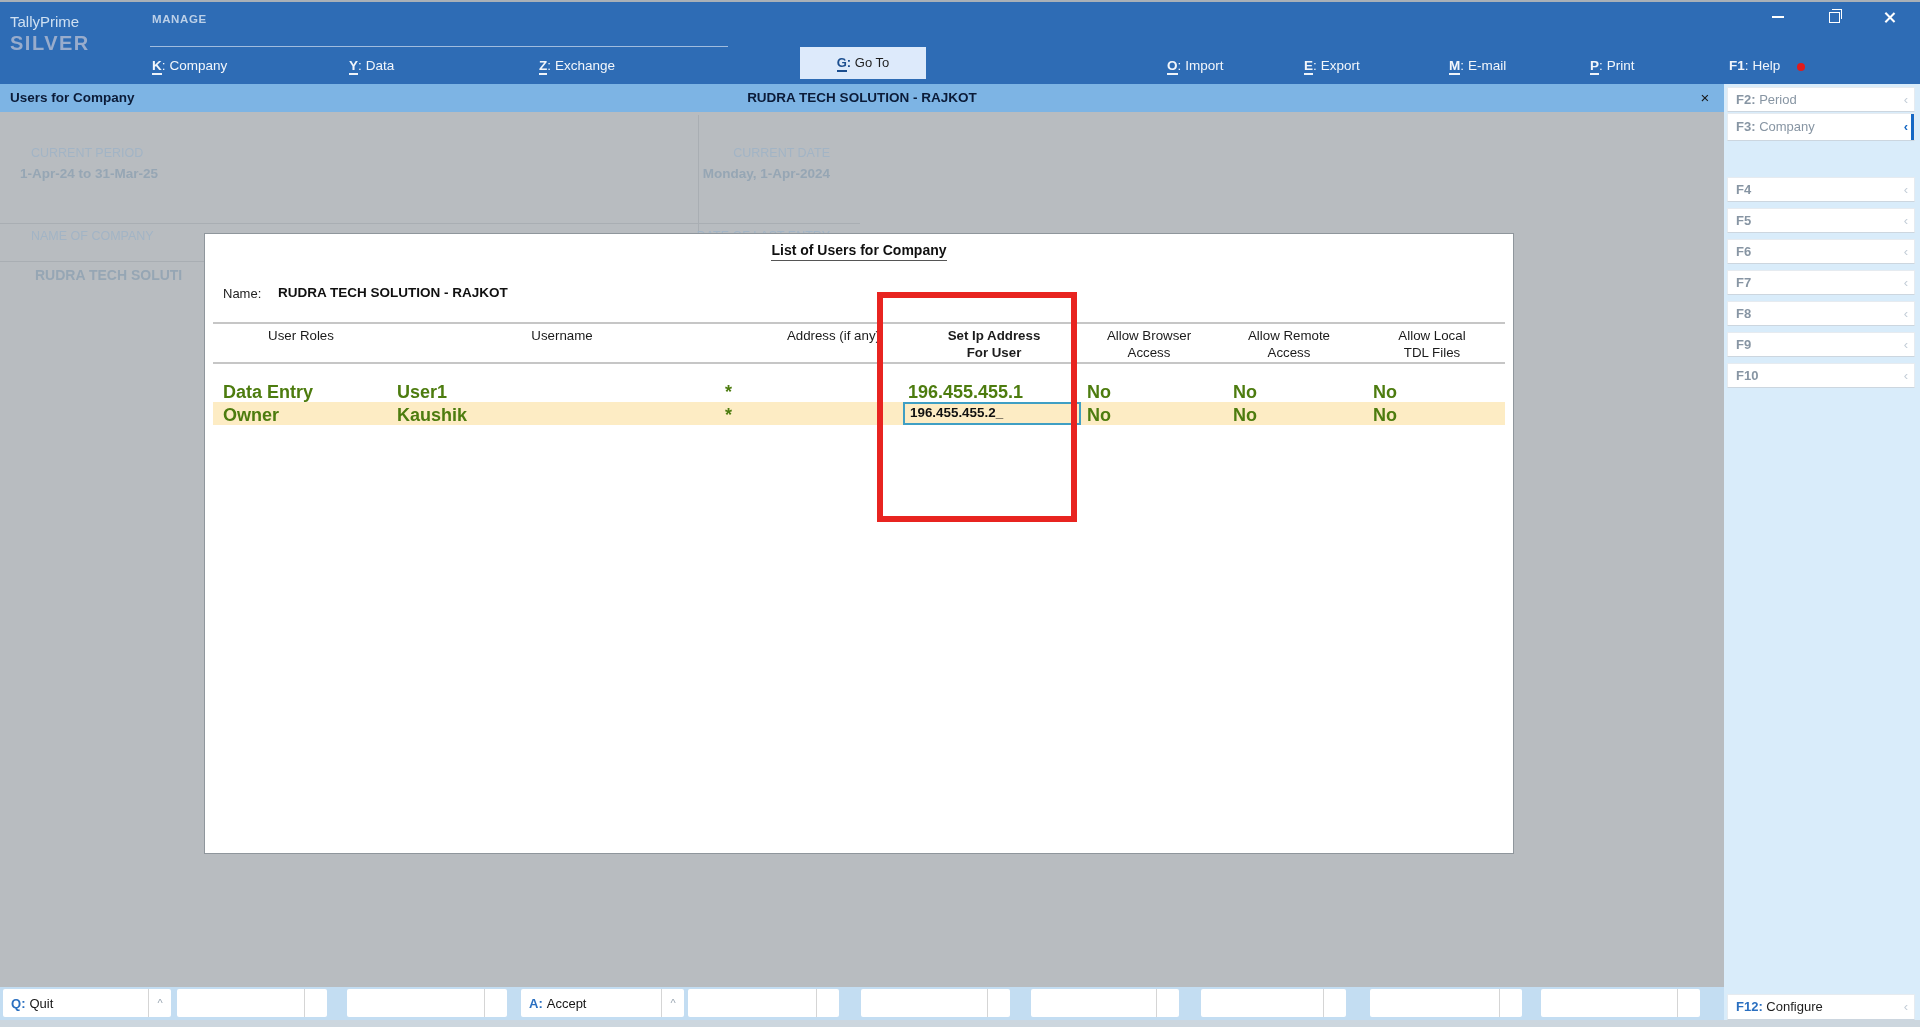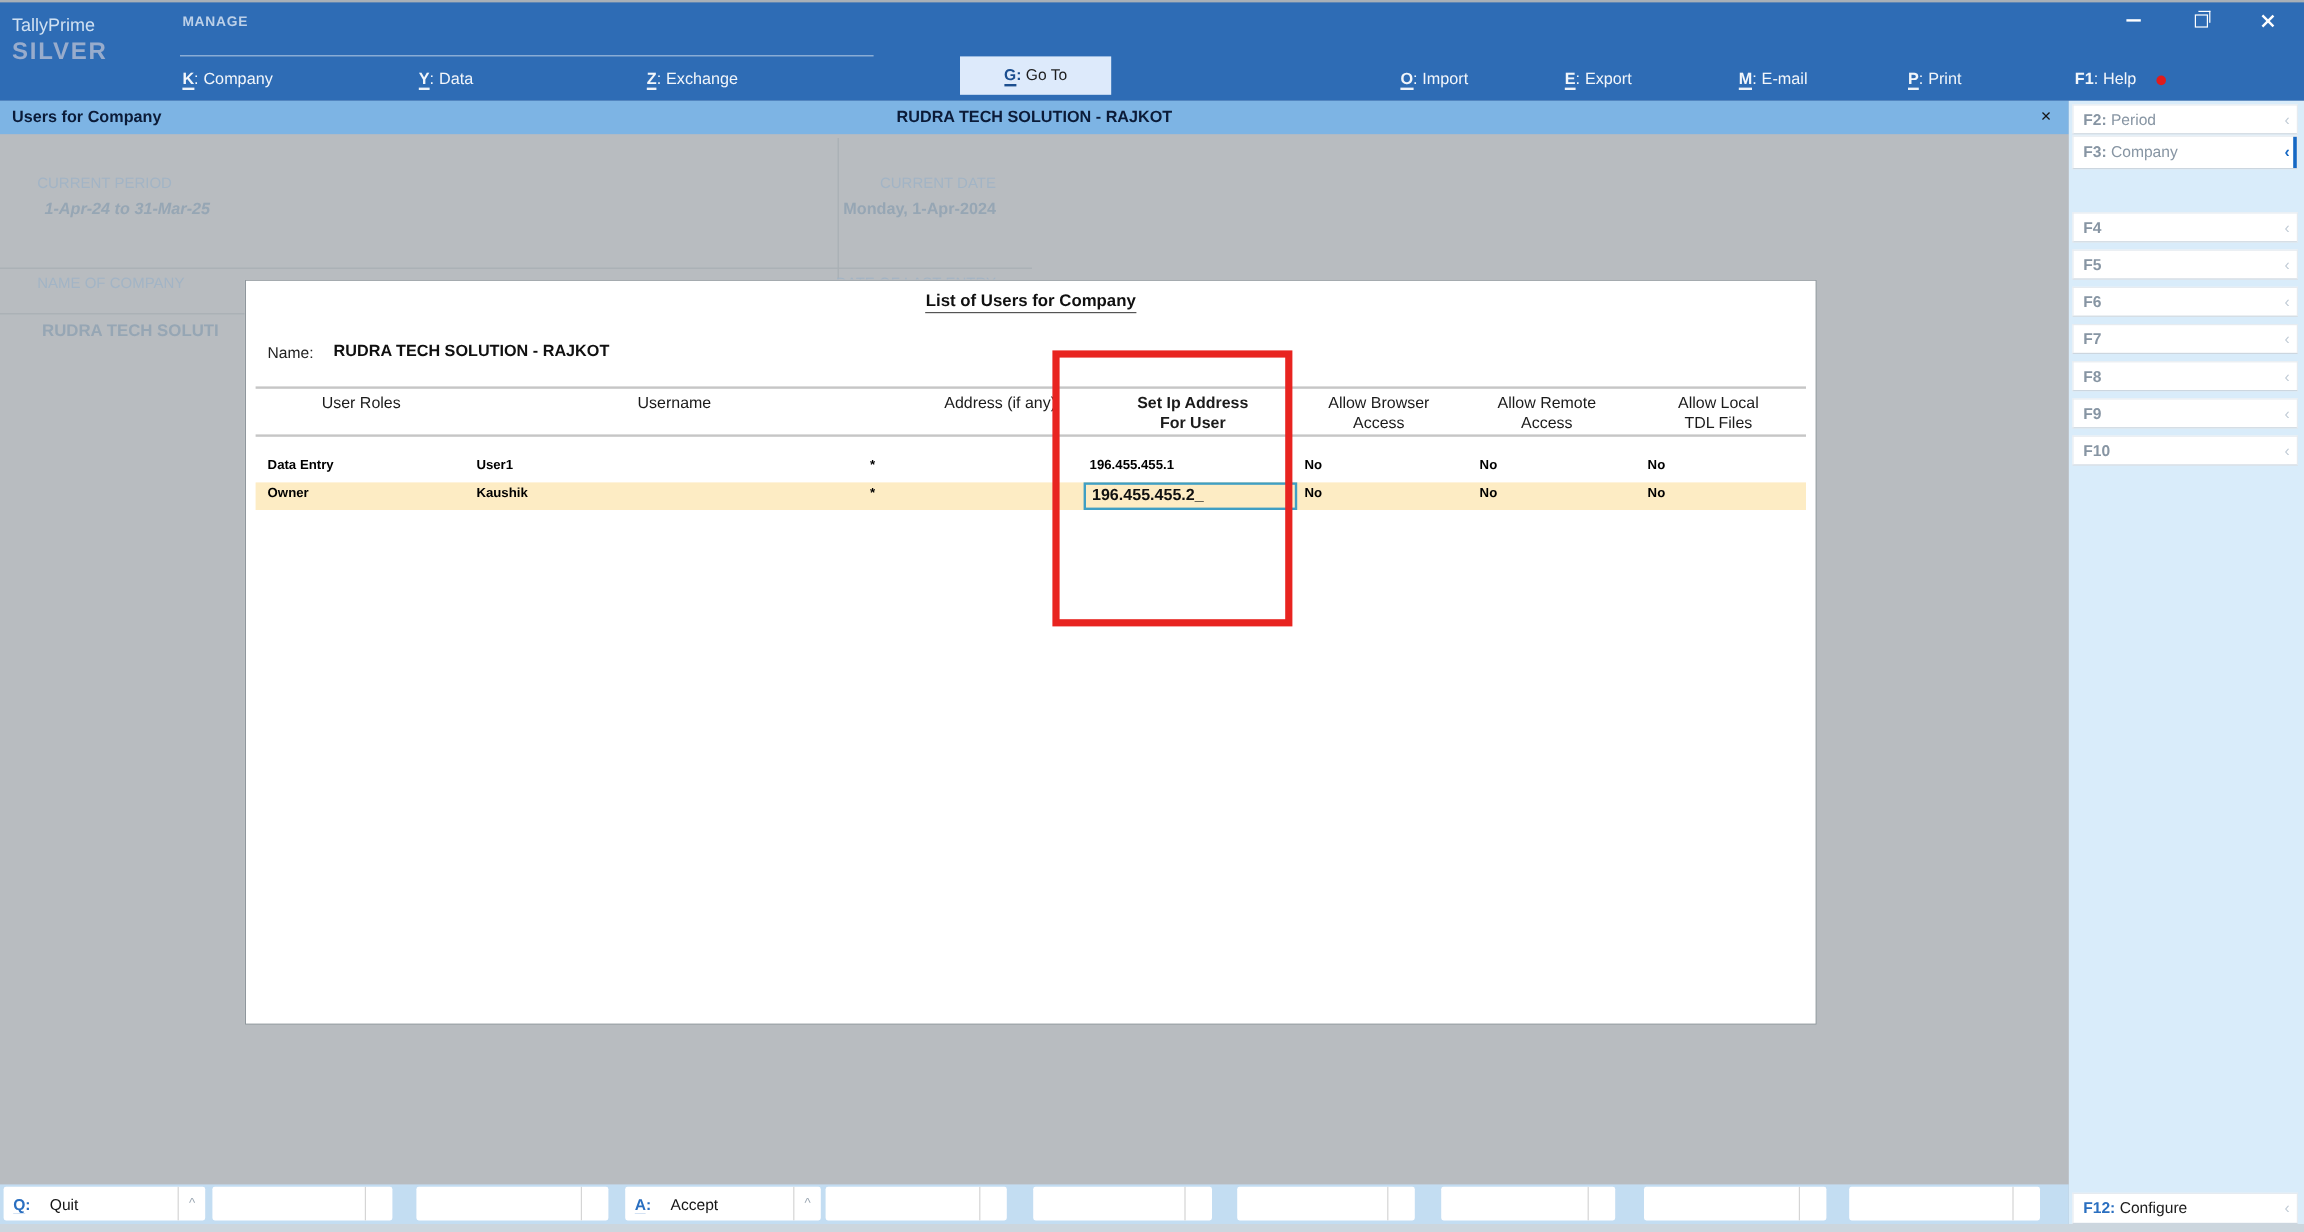--- a/index.html
+++ b/index.html
@@ -47,21 +47,21 @@
   .dialog{left:204px;top:233px;width:1308px;height:619px;background:#fff;
           border:1px solid #8f969c;z-index:10;}
   .dlg-title-wrap{left:0;top:8px;width:1308px;text-align:center;}
   .dlg-title{display:inline-block;font-weight:bold;font-size:14px;color:#101010;
              border-bottom:1px solid #555;padding-bottom:2px;}
   .dlg-name-label{font-size:13px;color:#222;}
   .dlg-name-value{font-size:13.5px;font-weight:bold;color:#101010;}
   .hline{left:8px;width:1292px;height:2px;background:#c6c6c6;}
   .hdr{font-size:13.3px;color:#1b1b1b;text-align:center;line-height:17px;}
   .hdr.b{font-weight:bold;}
-  .cell{font-size:11px;font-weight:bold;color:#000000;white-space:nowrap;}
+  .cell{font-size:18px;font-weight:bold;color:#4d7c0f;white-space:nowrap;}
   .rowband{left:8px;width:1292px;height:23px;background:#fdecc4;}
   .ipedit{border:2px solid #3f9fc4;background:#fdecc4;line-height:18px;padding-left:5px;
           font-weight:bold;font-size:13.4px;color:#101010;}
 
   
   .annot{left:877px;top:292px;width:188px;height:218px;border:6px solid #e82420;z-index:40;background:transparent;}
 
   
   .sidebar{left:1724px;top:84px;width:196px;height:943px;background:#d9ecfa;}
   .sbtn{left:1727px;width:188px;height:25px;background:#fff;border:1px solid #e6ebf0;
@@ -76,21 +76,21 @@
 
   
   .bottombar{left:0;top:987px;width:1724px;height:33px;background:#c3ddf2;}
   .bbtn{top:989px;height:28px;background:#fff;border-radius:2px;display:flex;align-items:center;
         box-sizing:border-box;cursor:default;}
   .bbtn .main{flex:1;padding-left:8px;white-space:nowrap;overflow:hidden;}
   .bbtn .side{width:22px;align-self:stretch;border-left:1px solid #d5d5d5;display:flex;
         align-items:center;justify-content:center;color:#9aa6b2;font-size:11px;}
   .bbtn .k{color:#2a6fc0;font-weight:bold;border-bottom:3px double #2a6fc0;}
   .bbtn .colon{color:#2a6fc0;font-weight:bold;}
-  .bbtn .lbl{color:#151515;margin-left:16px;}
+  .bbtn .lbl{color:#151515;margin-left:4px;}
   .bottom-strip{left:0;top:1020px;width:1920px;height:7px;background:#ccd6de;}
 </style>
 </head>
 <body>
 
 <div id="app">
 
   <div class="abs menubar">
     <div class="abs top-edge"></div>
     <div class="abs appname" style="left:10px;top:13px;">TallyPrime</div>
@@ -124,21 +124,21 @@
   </div>
 
   <div class="abs titleband">
     <div class="abs tb-text" style="left:10px;top:0;">Users for Company</div>
     <div class="abs tb-text" style="left:0;top:0;width:1724px;text-align:center;">RUDRA TECH SOLUTION - RAJKOT</div>
     <div class="abs tb-close" style="left:1692px;top:0;">×</div>
   </div>
 
   <div class="abs workspace">
     <div class="abs ws-label" style="left:31px;top:34px;">CURRENT PERIOD</div>
-    <div class="abs ws-value" style="left:37px;top:54px;font-style:italic;">1-Apr-24 to 31-Mar-25</div>
+    <div class="abs ws-value" style="left:20px;top:54px;">1-Apr-24 to 31-Mar-25</div>
     <div class="abs ws-label tr" style="left:595px;top:34px;width:235px;">CURRENT DATE</div>
     <div class="abs ws-value tr" style="left:595px;top:54px;width:235px;">Monday, 1-Apr-2024</div>
 
     <div class="abs ws-vline" style="left:698px;top:3px;height:146px;"></div>
     <div class="abs ws-line" style="left:0;top:111px;width:860px;"></div>
 
     <div class="abs ws-label" style="left:31px;top:117px;">NAME OF COMPANY</div>
     <div class="abs ws-label tr" style="left:595px;top:117px;width:235px;">DATE OF LAST ENTRY</div>
     <div class="abs ws-line" style="left:0;top:149px;width:860px;"></div>
 

